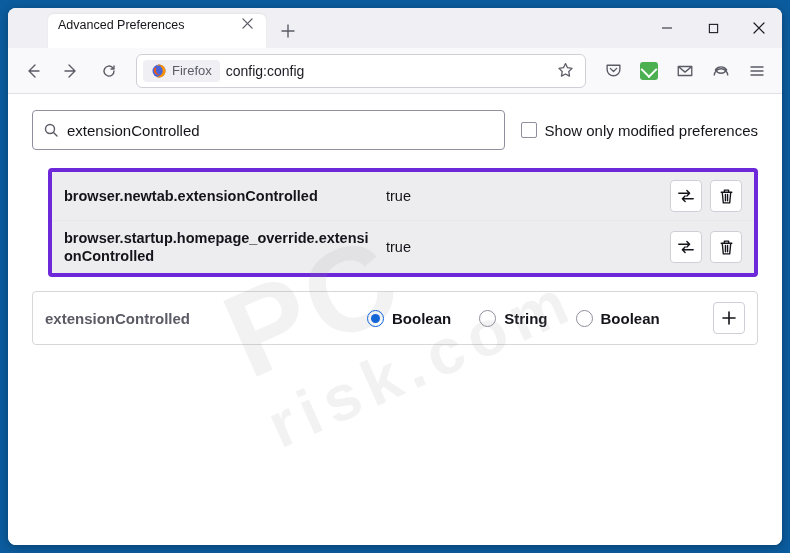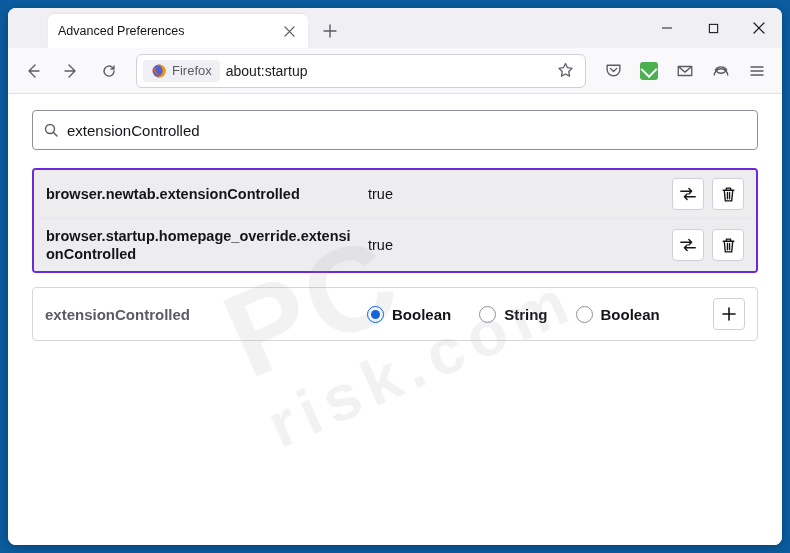--- a/index.html
+++ b/index.html
@@ -24,26 +24,26 @@
   
   .titlebar {
     height: 40px;
     background: #f0f0f4;
     display: flex;
     align-items: flex-end;
   }
   .tab {
     margin-left: 40px;
     height: 34px;
-    width: 260px;
+    width: 218px;
     background: #fff;
     border-radius: 6px 6px 0 0;
     display: flex;
-    align-items: center;
-    padding: 6px 10px;
+    align-items: flex-end;
+    padding: 16px 10px;
     box-shadow: 0 -1px 2px rgba(0,0,0,0.05);
   }
   .tab-title { flex: 1; font-size: 12.5px; color: #15141a; }
   .tab-close { width: 18px; height: 18px; display:flex; align-items:center; justify-content:center; color:#5b5b66; border-radius:3px; }
   .newtab-btn { width:28px; height:28px; margin-left:8px; margin-bottom:3px; display:flex; align-items:center; justify-content:center; color:#5b5b66; border-radius:4px; }
   .win-controls { margin-left:auto; display:flex; align-items:center; height:100%; }
   .win-btn { width:46px; height:40px; display:flex; align-items:center; justify-content:center; color:#1c1b22; }
   
   .navbar {
     height: 46px;
@@ -98,21 +98,21 @@
     border:1px solid #8f8f9d;
     border-radius:4px;
     display:flex; align-items:center;
     padding:0 10px; gap:8px;
   }
   .search-box svg { color:#5b5b66; flex-shrink:0; }
   .search-input { flex:1; border:none; outline:none; font-size:15px; color:#15141a; background:transparent; }
   .checkbox-wrap { display:flex; align-items:center; gap:8px; font-size:15px; color:#15141a; }
   .checkbox { width:16px; height:16px; border:1.5px solid #8f8f9d; border-radius:2px; background:#fff; }
   
-  .pref-table { border:2px solid #6d28d9; border-radius:4px; overflow:hidden; }
+  .pref-table { border:4px solid #6d28d9; border-radius:4px; overflow:hidden;margin-left:16px; }
   .pref-row {
     display:flex; align-items:center;
     min-height:45px;
     padding: 8px 12px;
     gap:12px;
   }
   .pref-row + .pref-row { border-top:1px solid #e7e7ee; }
   .pref-row.modified { background:#ededf0; }
   .pref-name { width:310px; font-size:14.5px; font-weight:700; color:#15141a; word-break:break-word; line-height:1.25; }
   .pref-value { flex:1; font-size:14.5px; font-weight:400; color:#15141a; }
@@ -210,21 +210,21 @@
 
     <div class="urlbar">
       <div class="identity">
         <svg viewBox="0 0 16 16">
           <circle cx="8" cy="8" r="6.5" fill="#4a63d6"></circle>
           <path d="M8 1.5c3.6 0 6.5 2.9 6.5 6.5S11.6 14.5 8 14.5c-1.2 0-2.3-.3-3.2-.9 2.6.4 5.4-1 6.5-3.6 1-2.4.2-5.1-1.8-6.6C10.2 2.9 9.1 2.5 8 2.5c-.8 0-1.6.2-2.3.5C6.4 2.1 7.2 1.5 8 1.5z" fill="#ff9400"></path>
           <path d="M3.5 5c-.8 1.6-.7 3.6.4 5.1 1.3 1.8 3.6 2.5 5.6 1.8-1.8-.1-3.5-1.2-4.3-3-0.7-1.5-.5-3.1.3-4.4C4.7 4.6 4 4.8 3.5 5z" fill="#ff5a00"></path>
         </svg>
         <span>Firefox</span>
       </div>
-      <span class="url-text">about:startup</span>
+      <span class="url-text">config:config</span>
       <div class="star-btn">
         <svg width="17" height="17" viewBox="0 0 16 16">
             <path d="M8 1.5l1.9 3.9 4.3.6-3.1 3 0.7 4.3L8 11.3l-3.8 2 0.7-4.3-3.1-3 4.3-.6L8 1.5z" fill="none" stroke="currentColor" stroke-width="1.2" stroke-linejoin="round"></path>
           </svg>
       </div>
     </div>
 
     <div class="tool-icons">
       <div class="nav-icon-btn">
         <svg width="17" height="17" viewBox="0 0 16 16">
@@ -255,20 +255,24 @@
   <div class="content">
 
     <div class="search-row">
       <div class="search-box">
         <svg width="16" height="16" viewBox="0 0 16 16">
             <circle cx="7" cy="7" r="4.5" fill="none" stroke="currentColor" stroke-width="1.4"></circle>
             <path d="M10.5 10.5 L14 14" stroke="currentColor" stroke-width="1.4" stroke-linecap="round"></path>
           </svg>
         <input class="search-input" value="extensionControlled" style="">
       </div>
+      <label class="checkbox-wrap">
+        <span class="checkbox"></span>
+        <span>Show only modified preferences</span>
+      </label>
     </div>
 
     <div class="pref-table">
       <div class="pref-row modified">
         <div class="pref-name">browser.newtab.extensionControlled</div>
         <div class="pref-value">true</div>
         <div class="pref-actions">
           <div class="pref-btn">
             <svg width="18" height="14" viewBox="0 0 20 14">
                 <path d="M2 4 H14 M14 4 L11 1 M14 4 L11 7 M18 10 H6 M6 10 L9 7 M6 10 L9 13" fill="none" stroke="currentColor" stroke-width="1.6" stroke-linecap="round" stroke-linejoin="round"></path>

